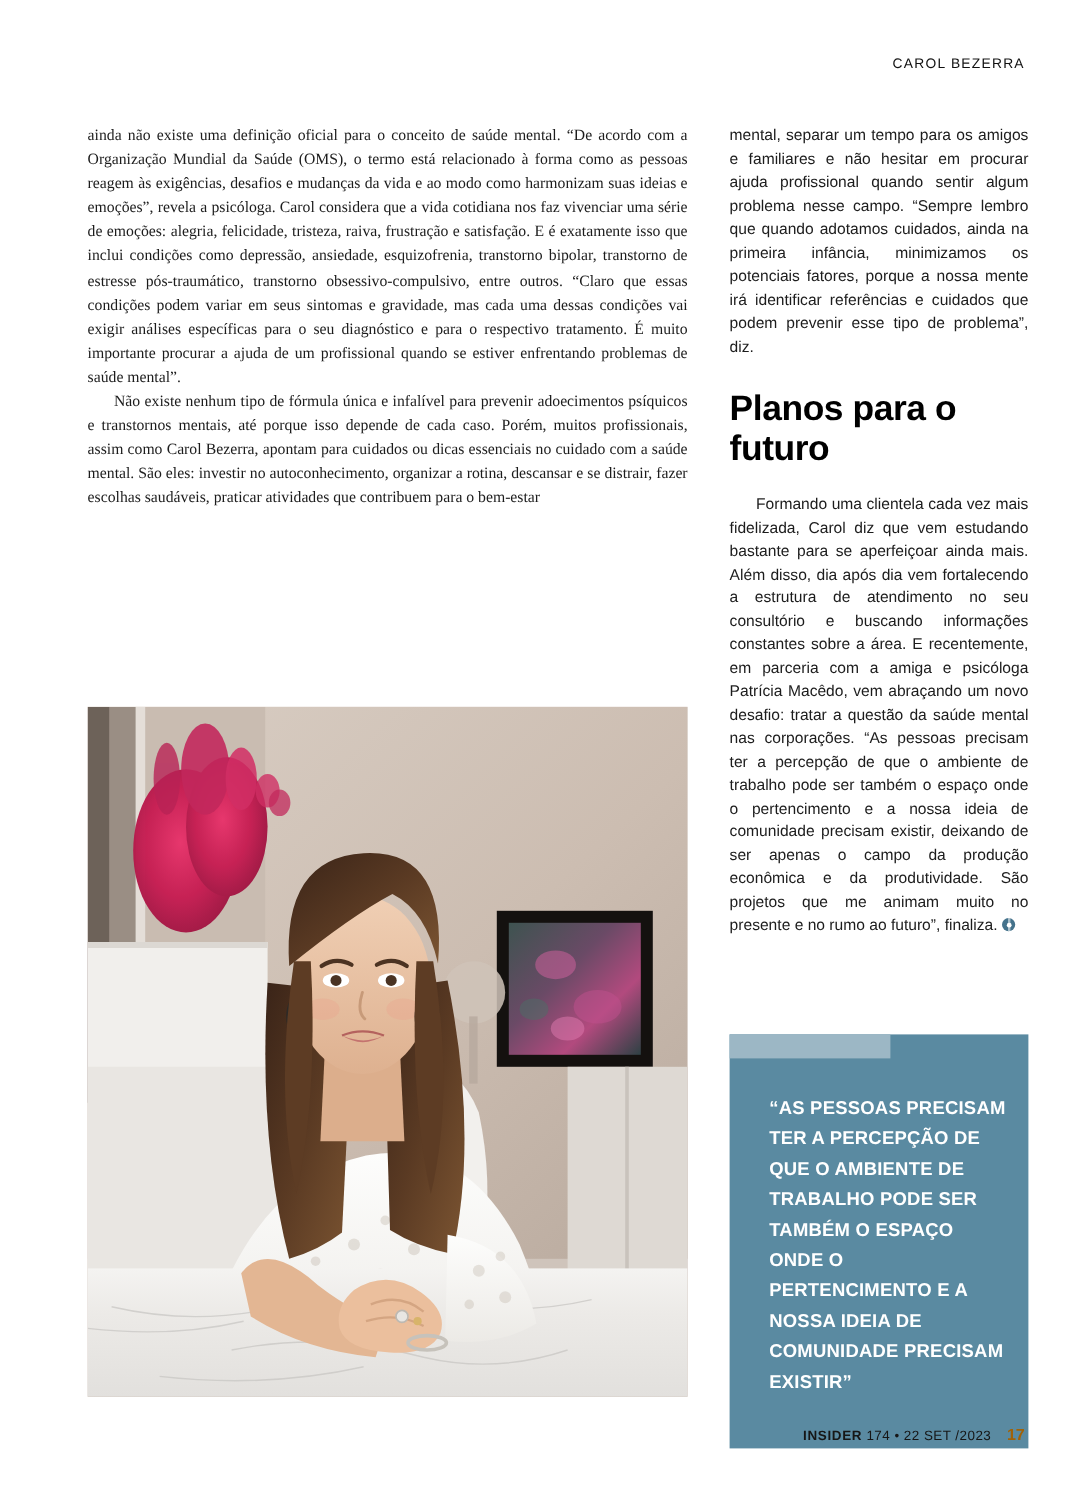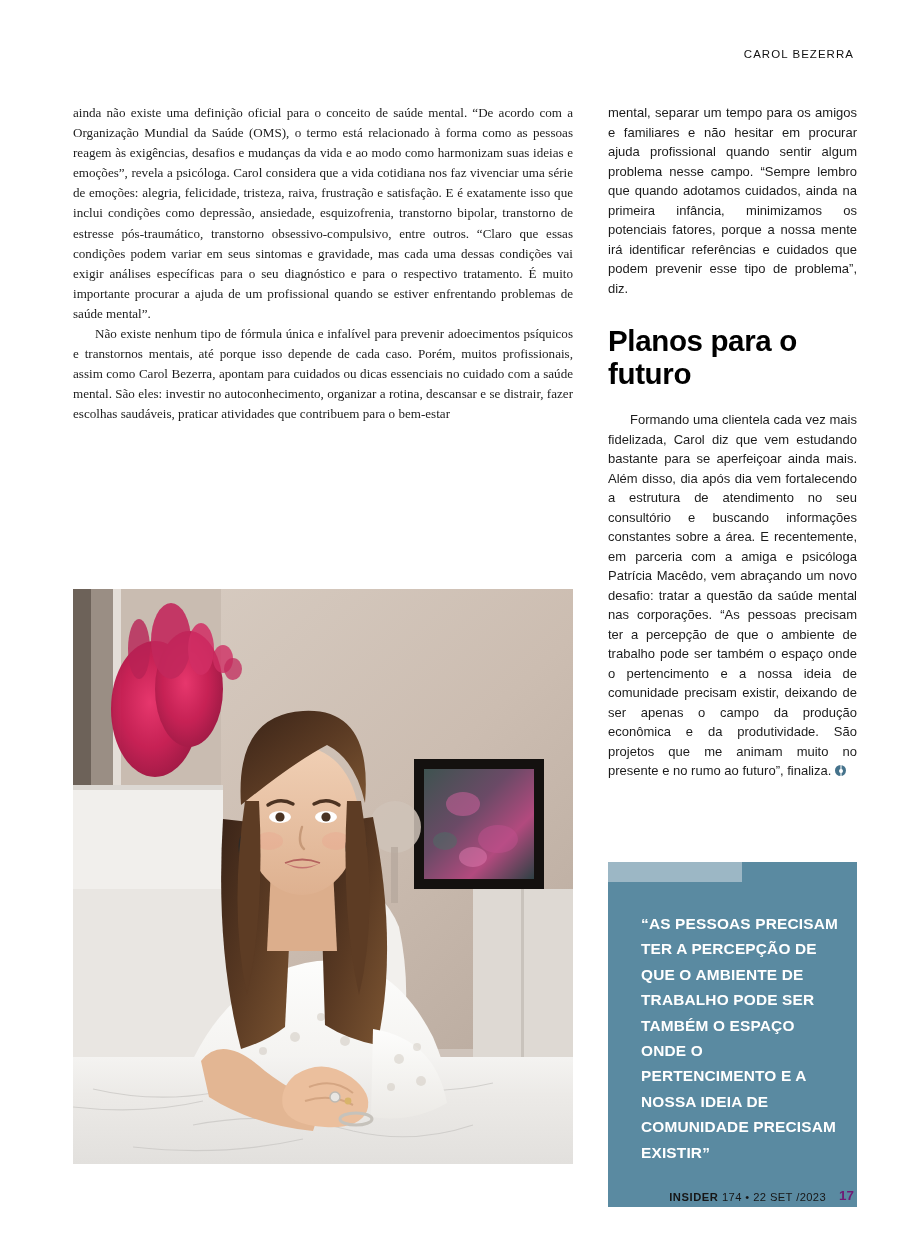--- a/index.html
+++ b/index.html
@@ -173,21 +173,21 @@
     letter-spacing: 0.035em;
     color: #161616;
   }
   .footer .issue-line .brand {
     font-weight: 800;
     letter-spacing: 0.05em;
   }
   .footer .page-number {
     font-size: 13.4px;
     font-weight: 800;
-    color: #701a75;
+    color: #a16207;
   }
 </style>
 </head>
 <body>
 
 <div class="page">
 
   <div class="running-head">CAROL BEZERRA</div>
 
   <div class="col-left">

